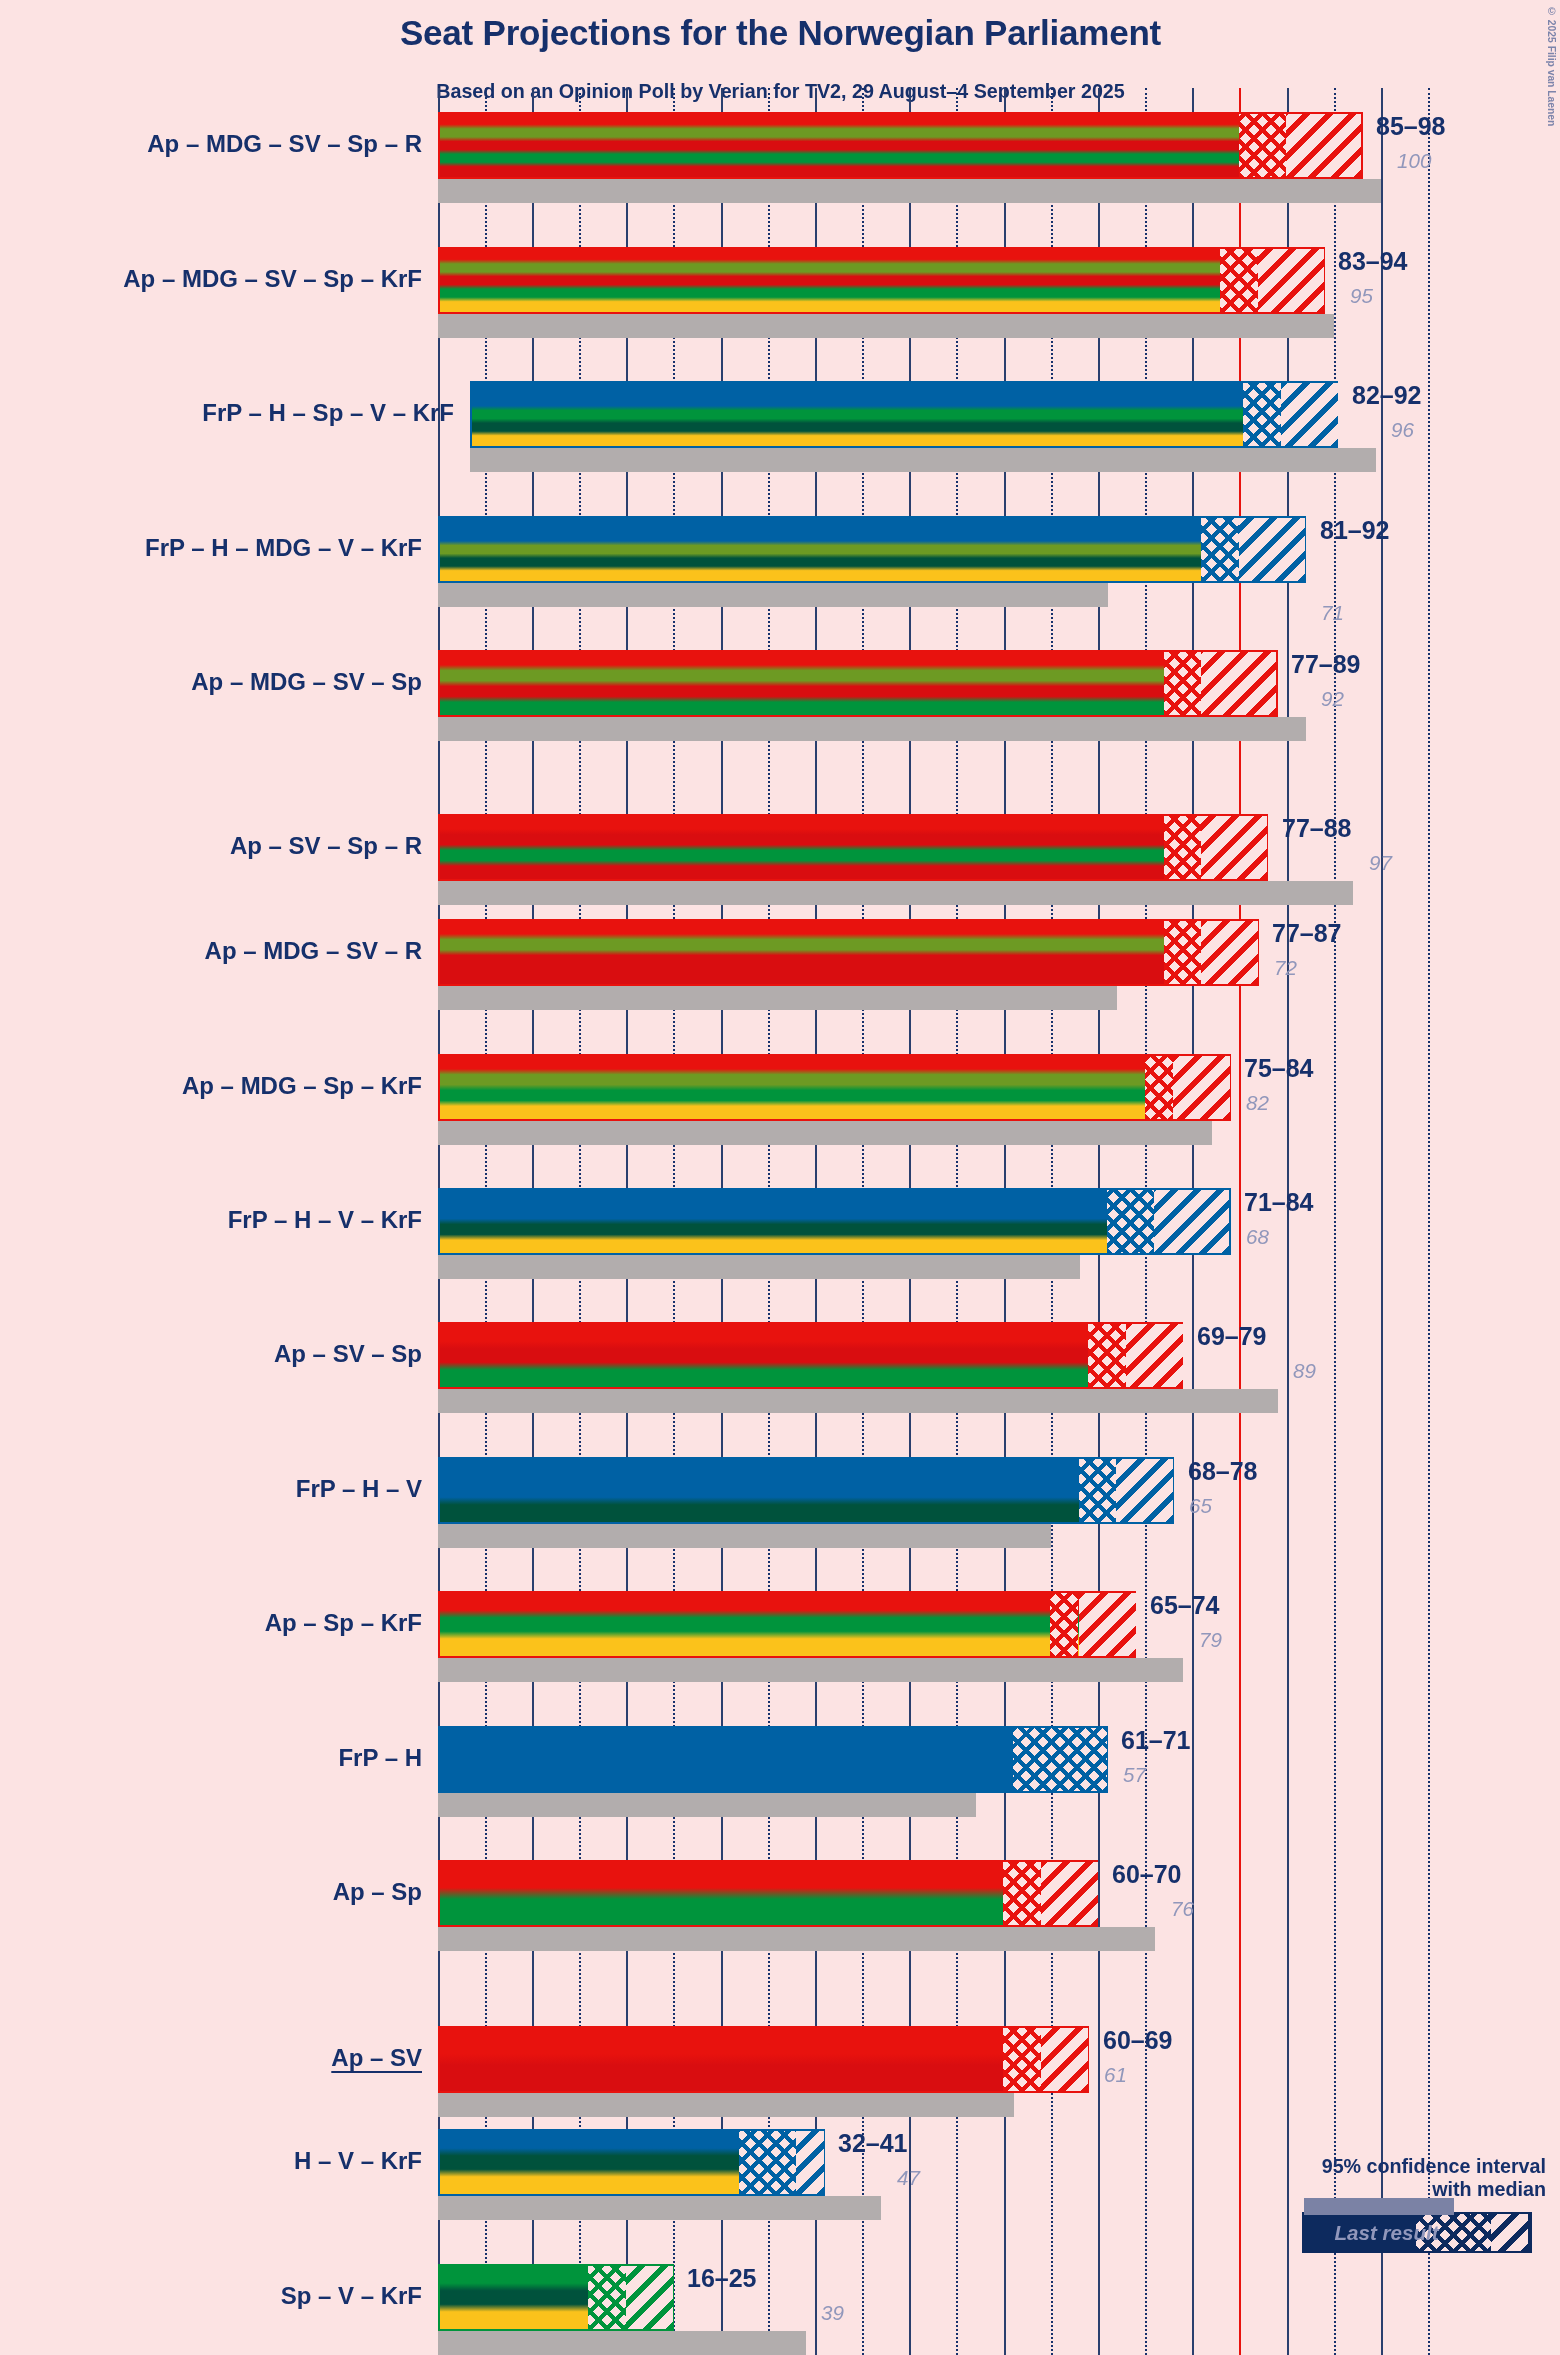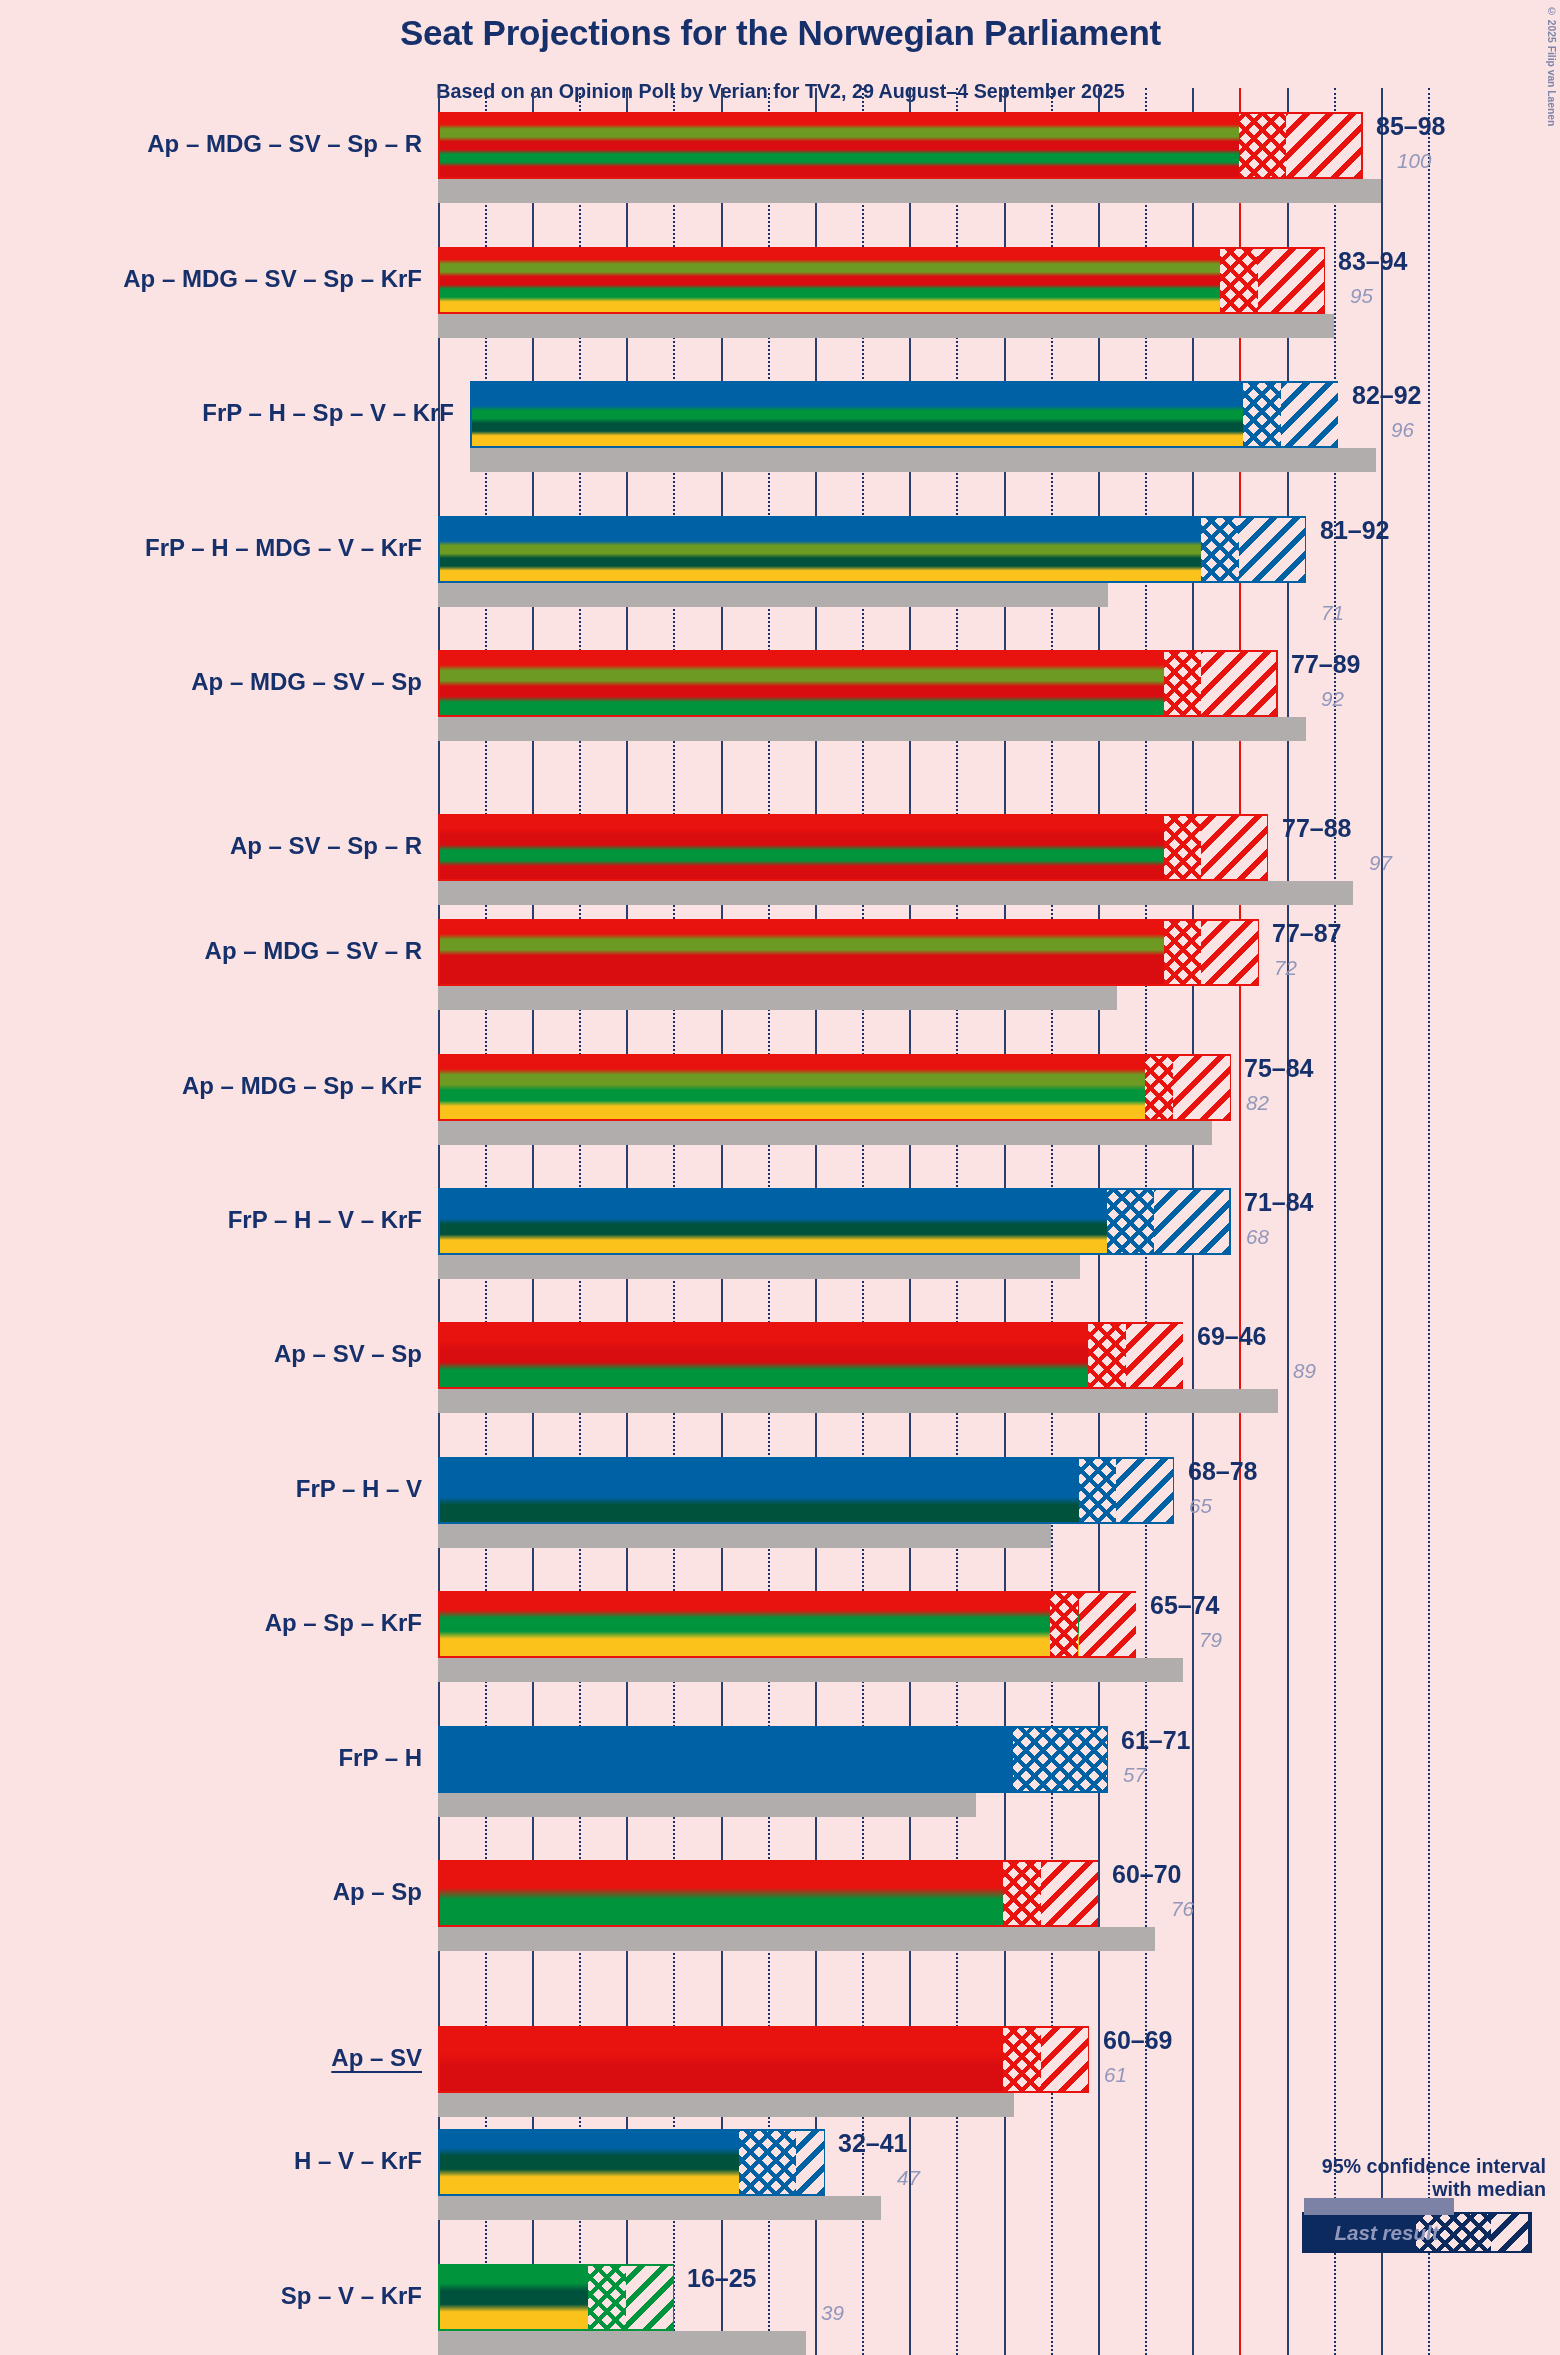--- a/index.html
+++ b/index.html
@@ -197,21 +197,21 @@
       <div class="val-range" style="left: 1244px; top: 0px;">71–84</div>
       <div class="val-last" style="left: 1246px; top: 37px;">68</div>
     </div>
     <div class="row" style="top: 1322px; height: 92px;">
       <div class="last-bar" style="left: 438px; top: 67px; width: 840px; height: 24px;"></div>
       <div class="bar" style="left: 438px; top: 0px; width: 745px; height: 67px; border-color: rgb(232, 18, 14); background: linear-gradient(rgb(232, 18, 14) 6%, rgb(232, 18, 14) 27.3%, rgb(217, 13, 16) 39.3%, rgb(217, 13, 16) 60.7%, rgb(0, 148, 60) 72.7%, rgb(0, 148, 60) 94%);">
         <div class="hatch-cross" style="left: 648px; width: 38px; background-color: rgb(252, 227, 227); background-image: repeating-linear-gradient(45deg, rgb(232, 18, 14) 0px, rgb(232, 18, 14) 3.7px, transparent 3.7px, transparent 12px), repeating-linear-gradient(-45deg, rgb(232, 18, 14) 0px, rgb(232, 18, 14) 3.7px, transparent 3.7px, transparent 12px);"></div>
         <div class="hatch-diag" style="left: 686px; width: 57px; background-color: rgb(252, 227, 227); background-image: repeating-linear-gradient(-45deg, rgb(232, 18, 14) 0px, rgb(232, 18, 14) 5.6px, transparent 5.6px, transparent 16px);"></div>
       </div>
       <div class="row-label" style="width: 422px; left: 0px; top: 18px;">Ap – SV – Sp</div>
-      <div class="val-range" style="left: 1197px; top: 0px;">69–46</div>
+      <div class="val-range" style="left: 1197px; top: 0px;">69–79</div>
       <div class="val-last" style="left: 1293px; top: 37px;">89</div>
     </div>
     <div class="row" style="top: 1457px; height: 92px;">
       <div class="last-bar" style="left: 438px; top: 67px; width: 613px; height: 24px;"></div>
       <div class="bar" style="left: 438px; top: 0px; width: 736px; height: 67px; border-color: rgb(0, 97, 164); background: linear-gradient(rgb(0, 97, 164) 6%, rgb(0, 97, 164) 27.3%, rgb(0, 97, 164) 39.3%, rgb(0, 97, 164) 60.7%, rgb(0, 82, 60) 72.7%, rgb(0, 82, 60) 94%);">
         <div class="hatch-cross" style="left: 639px; width: 38px; background-color: rgb(252, 227, 227); background-image: repeating-linear-gradient(45deg, rgb(0, 97, 164) 0px, rgb(0, 97, 164) 3.7px, transparent 3.7px, transparent 12px), repeating-linear-gradient(-45deg, rgb(0, 97, 164) 0px, rgb(0, 97, 164) 3.7px, transparent 3.7px, transparent 12px);"></div>
         <div class="hatch-diag" style="left: 676px; width: 57px; background-color: rgb(252, 227, 227); background-image: repeating-linear-gradient(-45deg, rgb(0, 97, 164) 0px, rgb(0, 97, 164) 5.6px, transparent 5.6px, transparent 16px);"></div>
       </div>
       <div class="row-label" style="width: 422px; left: 0px; top: 18px;">FrP – H – V</div>
       <div class="val-range" style="left: 1188px; top: 0px;">68–78</div>

